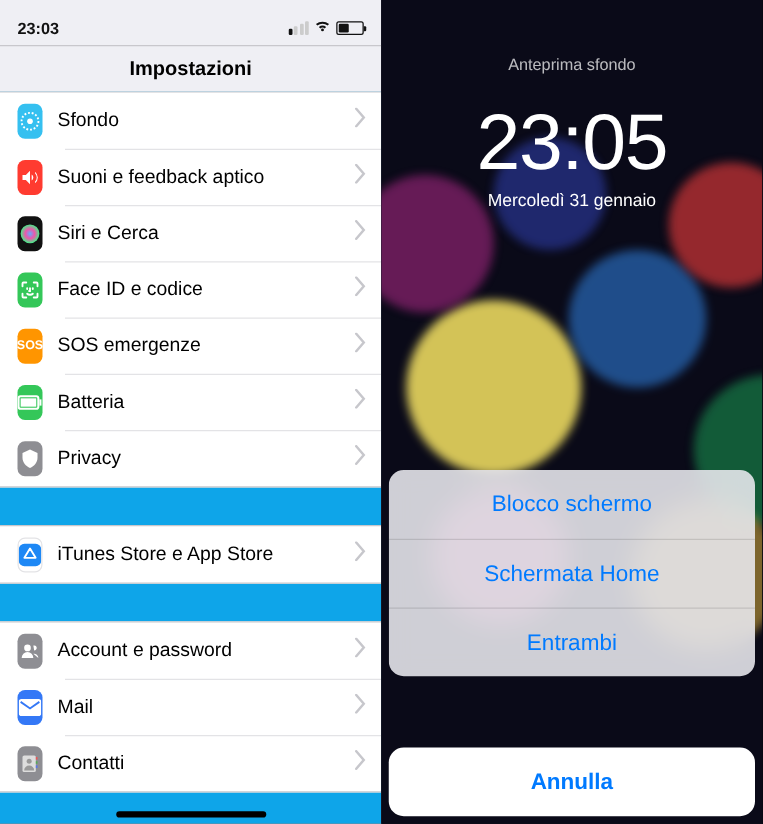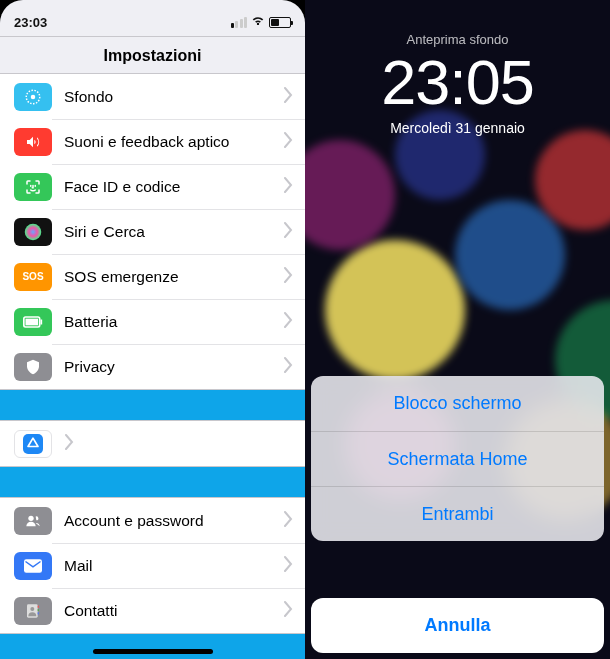--- a/index.html
+++ b/index.html
@@ -1,18 +1,18 @@
 <!DOCTYPE html>
 <html><head>
 <meta charset="utf-8">
 <style>
   * { margin: 0; padding: 0; box-sizing: border-box; font-family: -apple-system, "Helvetica Neue", Arial, sans-serif; }
   body { display: flex; width: 610px; height: 659px; background: #000; overflow: hidden; }
   .pane { height: 100%; position: relative; }
-  .pane.left { width: 305px; background: #efeff4; display: flex; flex-direction: column; border-radius: 23px; }
+  .pane.left { width: 305px; background: #efeff4; display: flex; flex-direction: column; }
   .pane.right { width: 305px; background: #1a1a2a; overflow: hidden; }
 
   
   .status-bar { height: 36px; display: flex; align-items: center; justify-content: space-between; padding: 8px 14px 0; font-size: 13px; font-weight: 600; color: #111; }
   .status-right { display: flex; align-items: center; gap: 4px; }
   .signal-dots { display: flex; align-items: flex-end; gap: 1.5px; }
   .sbar { width: 3px; background: #ccc; border-radius: 1px; }
   .sbar.on { background: #111; }
   .sbar.b1{height:5px}.sbar.b2{height:7px}.sbar.b3{height:9px}.sbar.b4{height:11px}
   .wifi-icon { width: 14px; height: 14px; }
@@ -21,21 +21,21 @@
   .battery .lvl { position:absolute; left:1px; top:1px; bottom:1px; width:40%; background:#111; border-radius:1px; }
 
   .nav-title { text-align:center; font-weight:700; font-size:16px; padding: 10px 0 8px; color:#000; }
   .sep-top { border-top: 1px solid #c8c7cc; }
 
   .list { flex:1; overflow-y:hidden; background:#0ea5e9; }
   .group { background:#fff; border-top:1px solid #c8c7cc; border-bottom:1px solid #c8c7cc; }
   .group + .gap { height: 30px; }
   .row { display:flex; align-items:center; height:45px; padding: 0 12px 0 14px; position:relative; font-size:15.5px; color:#000; }
   .row + .row::before { content:""; position:absolute; left:52px; right:0; top:0; height:1px; background:#e3e3e6; }
-  .row .ico { width:38px; height:28px; border-radius:6px; flex-shrink:0; display:flex; align-items:center; justify-content:center; margin-right:12px; color:#fff; }
+  .row .ico { width:20px; height:28px; border-radius:6px; flex-shrink:0; display:flex; align-items:center; justify-content:center; margin-right:12px; color:#fff; }
   .row .lbl { flex:1; }
   .row .chev { color:#c7c7cc; }
   .chev svg{width:10px;height:16px}
 
   
   .ic-sfondo{background:#35c0f0}
   .ic-suoni{background:#ff3b30}
   .ic-siri{background:#111}
   .ic-face{background:#34c759}
   .ic-sos{background:#ff9500;font-size:10px;font-weight:700}
@@ -45,22 +45,22 @@
   .ic-wallet{background:#111}
   .ic-account{background:#8e8e93}
   .ic-mail{background:#3478f6}
   .ic-contatti{background:#8e8e93}
 
   .home-ind { position:absolute; bottom:5px; left:50%; transform:translateX(-50%); width:120px; height:5px; background:#000; border-radius:3px; }
 
   
   .rp-bg { position:absolute; inset:0; background:#0a0a18; overflow:hidden; }
   .bokeh { position:absolute; border-radius:50%; filter: blur(4px); }
-  .rp-header { position:relative; text-align:center; color:rgba(255,255,255,0.72); font-size:13px; padding-top: 32px; }
-  .rp-clock { position:relative; text-align:center; color:#fff; font-weight:200; font-size:63px; letter-spacing:-1px; margin-top:4px; line-height:1; }
+  .rp-header { position:relative; text-align:center; color:rgba(255,255,255,0.72); font-size:13px; padding-top: 44px; }
+  .rp-clock { position:relative; text-align:center; color:#fff; font-weight:200; font-size:63px; letter-spacing:-1px; margin-top:24px; line-height:1; }
   .rp-date { position:relative; text-align:center; color:#fff; font-size:14px; margin-top:6px; }
 
   .sheet { position:absolute; left:6px; right:6px; bottom:6px; display:flex; flex-direction:column; gap:20px; }
   .sheet-group { background:rgba(235,235,240,0.88); backdrop-filter:blur(10px); border-radius:12px; overflow:hidden; }
   .sheet-btn { height:55px; display:flex; align-items:center; justify-content:center; font-size:18px; color:#007aff; }
   .sheet-btn + .sheet-btn { border-top:1px solid rgba(0,0,0,0.12); }
   .sheet-cancel { background:#fff; border-radius:12px; font-weight:600;margin-top:37px; }
   .rp-home-ind { position:absolute; bottom:8px; left:50%; transform:translateX(-50%); width:120px; height:5px; background:rgba(255,255,255,0.55); border-radius:3px; z-index:5; }
 </style>
 </head>
@@ -107,49 +107,49 @@
             <svg width="16" height="16" viewBox="0 0 24 24" fill="#fff">
               <path d="M3 9v6h4l5 5V4L7 9H3zm13 3a4 4 0 00-2-3.5v7A4 4 0 0016 12zm2-7v2a7 7 0 010 10v2a9 9 0 000-14z"></path>
             </svg>
           </span>
           <span class="lbl">Suoni e feedback aptico</span>
           <span class="chev"><svg viewBox="0 0 10 16">
               <path d="M2 1l6 7-6 7" fill="none" stroke="currentColor" stroke-width="2" stroke-linecap="round"></path>
             </svg></span>
         </div>
         <div class="row">
-          <span class="ico ic-face">
-            <svg width="18" height="18" viewBox="0 0 24 24" fill="none" stroke="#fff" stroke-width="2" stroke-linecap="round">
-              <path d="M4 8V5a1 1 0 011-1h3M20 8V5a1 1 0 00-1-1h-3M4 16v3a1 1 0 001 1h3M20 16v3a1 1 0 01-1 1h-3M9 10v1M15 10v1M12 10v3h-1M9 16s1 1 3 1 3-1 3-1"></path>
-            </svg>
-          </span>
-          <span class="lbl">Face ID e codice</span>
-          <span class="chev"><svg viewBox="0 0 10 16">
-              <path d="M2 1l6 7-6 7" fill="none" stroke="currentColor" stroke-width="2" stroke-linecap="round"></path>
-            </svg></span>
-        </div>
-        <div class="row">
           <span class="ico ic-siri">
             <svg width="22" height="22" viewBox="0 0 24 24">
               <defs>
                 <radialGradient id="sg">
                   <stop offset="0" stop-color="#6af"></stop>
                   <stop offset=".5" stop-color="#e5a"></stop>
                   <stop offset="1" stop-color="#4e8"></stop>
                 </radialGradient>
               </defs>
               <circle cx="12" cy="12" r="9" fill="url(#sg)"></circle>
             </svg>
           </span>
           <span class="lbl">Siri e Cerca</span>
           <span class="chev"><svg viewBox="0 0 10 16">
               <path d="M2 1l6 7-6 7" fill="none" stroke="currentColor" stroke-width="2" stroke-linecap="round"></path>
             </svg></span>
         </div>
         <div class="row">
+          <span class="ico ic-face">
+            <svg width="18" height="18" viewBox="0 0 24 24" fill="none" stroke="#fff" stroke-width="2" stroke-linecap="round">
+              <path d="M4 8V5a1 1 0 011-1h3M20 8V5a1 1 0 00-1-1h-3M4 16v3a1 1 0 001 1h3M20 16v3a1 1 0 01-1 1h-3M9 10v1M15 10v1M12 10v3h-1M9 16s1 1 3 1 3-1 3-1"></path>
+            </svg>
+          </span>
+          <span class="lbl">Face ID e codice</span>
+          <span class="chev"><svg viewBox="0 0 10 16">
+              <path d="M2 1l6 7-6 7" fill="none" stroke="currentColor" stroke-width="2" stroke-linecap="round"></path>
+            </svg></span>
+        </div>
+        <div class="row">
           <span class="ico ic-sos">SOS</span>
           <span class="lbl">SOS emergenze</span>
           <span class="chev"><svg viewBox="0 0 10 16">
               <path d="M2 1l6 7-6 7" fill="none" stroke="currentColor" stroke-width="2" stroke-linecap="round"></path>
             </svg></span>
         </div>
         <div class="row">
           <span class="ico ic-batteria">
             <svg width="20" height="12" viewBox="0 0 24 14">
               <rect x="1" y="1" width="19" height="12" rx="2" fill="none" stroke="#fff" stroke-width="2"></rect>
@@ -176,20 +176,21 @@
       </div>
       <div class="gap"></div>
       <div class="group">
         <div class="row">
           <span class="ico ic-store">
             <svg width="20" height="20" viewBox="0 0 24 24">
               <rect width="24" height="24" rx="6" fill="#1e88f5"></rect>
               <path d="M12 5l6 10H6z" fill="none" stroke="#fff" stroke-width="2" stroke-linejoin="round"></path>
             </svg>
           </span>
+          <span class="lbl">iTunes Store e App Store</span>
           <span class="chev"><svg viewBox="0 0 10 16">
               <path d="M2 1l6 7-6 7" fill="none" stroke="currentColor" stroke-width="2" stroke-linecap="round"></path>
             </svg></span>
         </div>
       </div>
       <div class="gap"></div>
       <div class="group">
         <div class="row">
           <span class="ico ic-account">
             <svg width="16" height="16" viewBox="0 0 24 24" fill="#fff">

